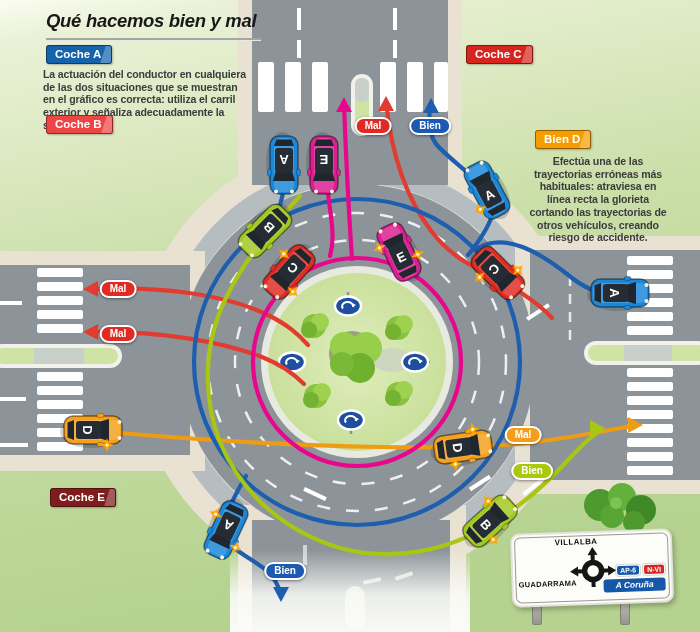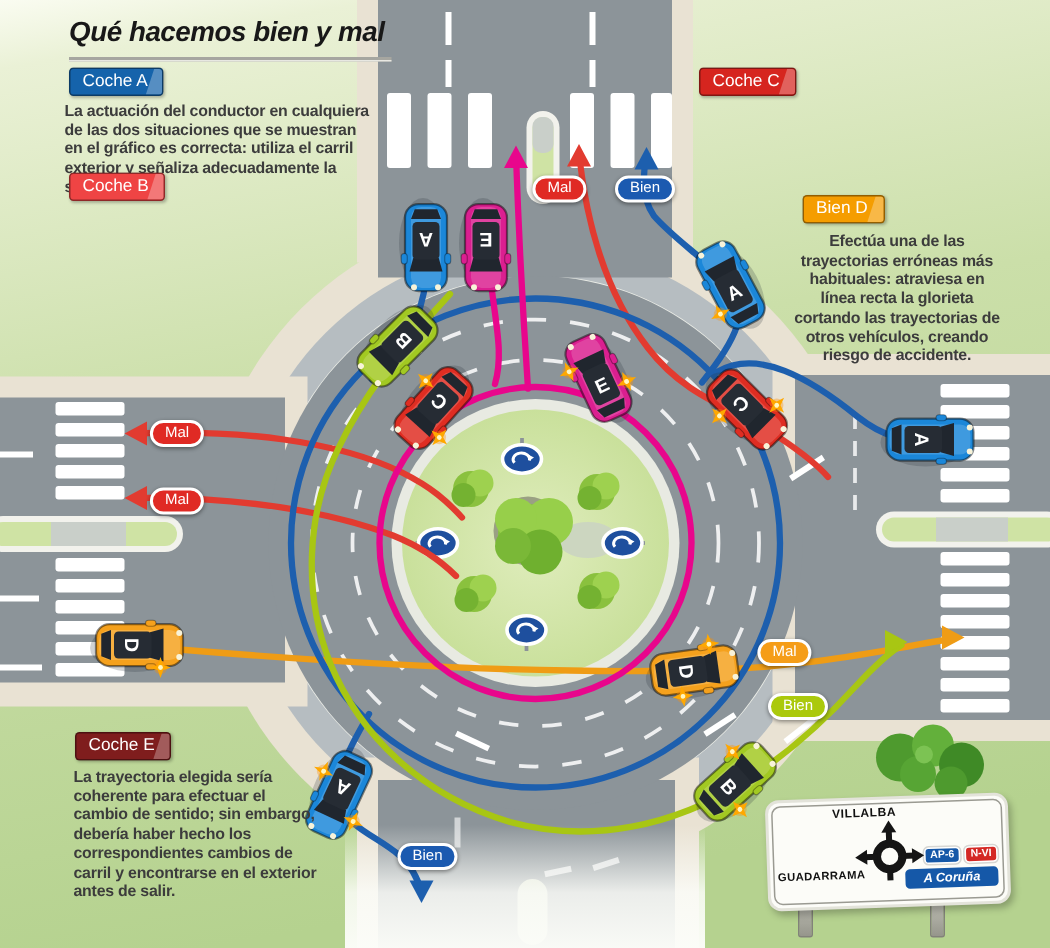--- a/index.html
+++ b/index.html
@@ -2,31 +2,31 @@
 <html><head>
 <meta charset="utf-8">
 <style>
   html,body{margin:0;padding:0;}
   #stage{position:relative;width:700px;height:632px;overflow:hidden;
          font-family:"Liberation Sans",sans-serif;background:#eaf1d6;}
   #scene{position:absolute;left:0;top:0;}
   .ov{position:absolute;z-index:3;}
   #title{left:46px;top:10px;font-size:18.5px;font-weight:800;color:#181818;letter-spacing:-.3px;font-style:italic;}
   #title-rule{left:46px;top:38px;width:215px;height:2px;background:#a6a6a0;border-bottom:1px solid #e8e8e2;}
-  .tab{position:absolute;z-index:4;color:#fff;font-size:11.5px;font-weight:400;
+  .tab{position:absolute;z-index:4;color:#fff;font-size:11.5px;font-weight:700;
        padding:2px 10px 3px 8px;border-radius:3px;border:1px solid rgba(0,0,0,.4);
        box-shadow:1px 1px 2px rgba(0,0,0,.25);overflow:hidden;white-space:nowrap;}
   .tab::after{content:'';position:absolute;top:0;right:-5px;width:13px;height:100%;
        background:rgba(255,255,255,.28);transform:skewX(-18deg);}
   .tab.a{background:#1563ab}.tab.b{background:#ef4444}.tab.c{background:#d6251f}
   .tab.d{background:#f59d00}.tab.e{background:#7f1d1d}
   .para{position:absolute;z-index:3;font-size:10.6px;line-height:1.2;font-weight:700;
         color:#3c3c3c;letter-spacing:-.15px;}
   .badge{position:absolute;z-index:5;transform:translate(-50%,-50%);color:#fff;
-        font-weight:400;font-size:10px;padding:1px 8px 2px 8px;border:2px solid #fff;
+        font-weight:700;font-size:10px;padding:1px 8px 2px 8px;border:2px solid #fff;
         border-radius:9px;box-shadow:0 1px 3px rgba(0,0,0,.45);white-space:nowrap;}
   .badge.red{background:#e02a24}.badge.blue{background:#1b5ab0}
   .badge.orange{background:#f59d18}.badge.green{background:#abc90c}
   #dir-sign{left:511px;top:531px;width:158px;height:70px;z-index:4;background:#fcfcf8;
         border:2px solid #e3e3da;border-radius:9px;transform:rotate(-2deg);
         box-shadow:2px 3px 5px rgba(0,0,0,.25);}
   #dir-sign .inner{position:absolute;inset:2px;border:1px solid #9a9a92;border-radius:6px;}
   #sign-town-top{position:absolute;top:4px;left:0;right:30px;text-align:center;
         font-size:8px;font-weight:800;color:#111;letter-spacing:.4px;}
   #sign-town-left{position:absolute;left:5px;top:45px;font-size:7.5px;font-weight:800;color:#111;letter-spacing:.3px;}
@@ -363,21 +363,20 @@
 <div class="para" style="left:43px;top:68px;width:206px">La actuación del conductor en cualquiera de las dos situaciones que se muestran en el gráfico es correcta: utiliza el carril exterior y señaliza adecuadamente la salida.</div>
 
 <div class="tab b" style="left:46px;top:115px">Coche B</div>
 
 <div class="tab c" style="left:466px;top:45px">Coche C</div>
 
 <div class="tab d" style="left:535px;top:130px">Bien D</div>
 <div class="para" style="left:528px;top:155px;width:140px;text-align:center">Efectúa una de las trayectorias erróneas más habituales: atraviesa en línea recta la glorieta cortando las trayectorias de otros vehículos, creando riesgo de accidente.</div>
 
 <div class="tab e" style="left:50px;top:488px">Coche E</div>
-<div class="para" style="left:49px;top:512px;width:166px">La trayectoria elegida sería coherente para efectuar el cambio de sentido; sin embargo, debería haber hecho los correspondientes cambios de carril y encontrarse en el exterior antes de salir.</div>
 
 <div class="badge red" style="left:373px;top:126px">Mal</div>
 <div class="badge blue" style="left:430px;top:126px">Bien</div>
 <div class="badge red" style="left:118px;top:289px">Mal</div>
 <div class="badge red" style="left:118px;top:334px">Mal</div>
 <div class="badge orange" style="left:523px;top:435px">Mal</div>
 <div class="badge green" style="left:532px;top:471px">Bien</div>
 <div class="badge blue" style="left:285px;top:571px">Bien</div>
 
 <div class="leg" style="left:532px;top:596px"></div>

